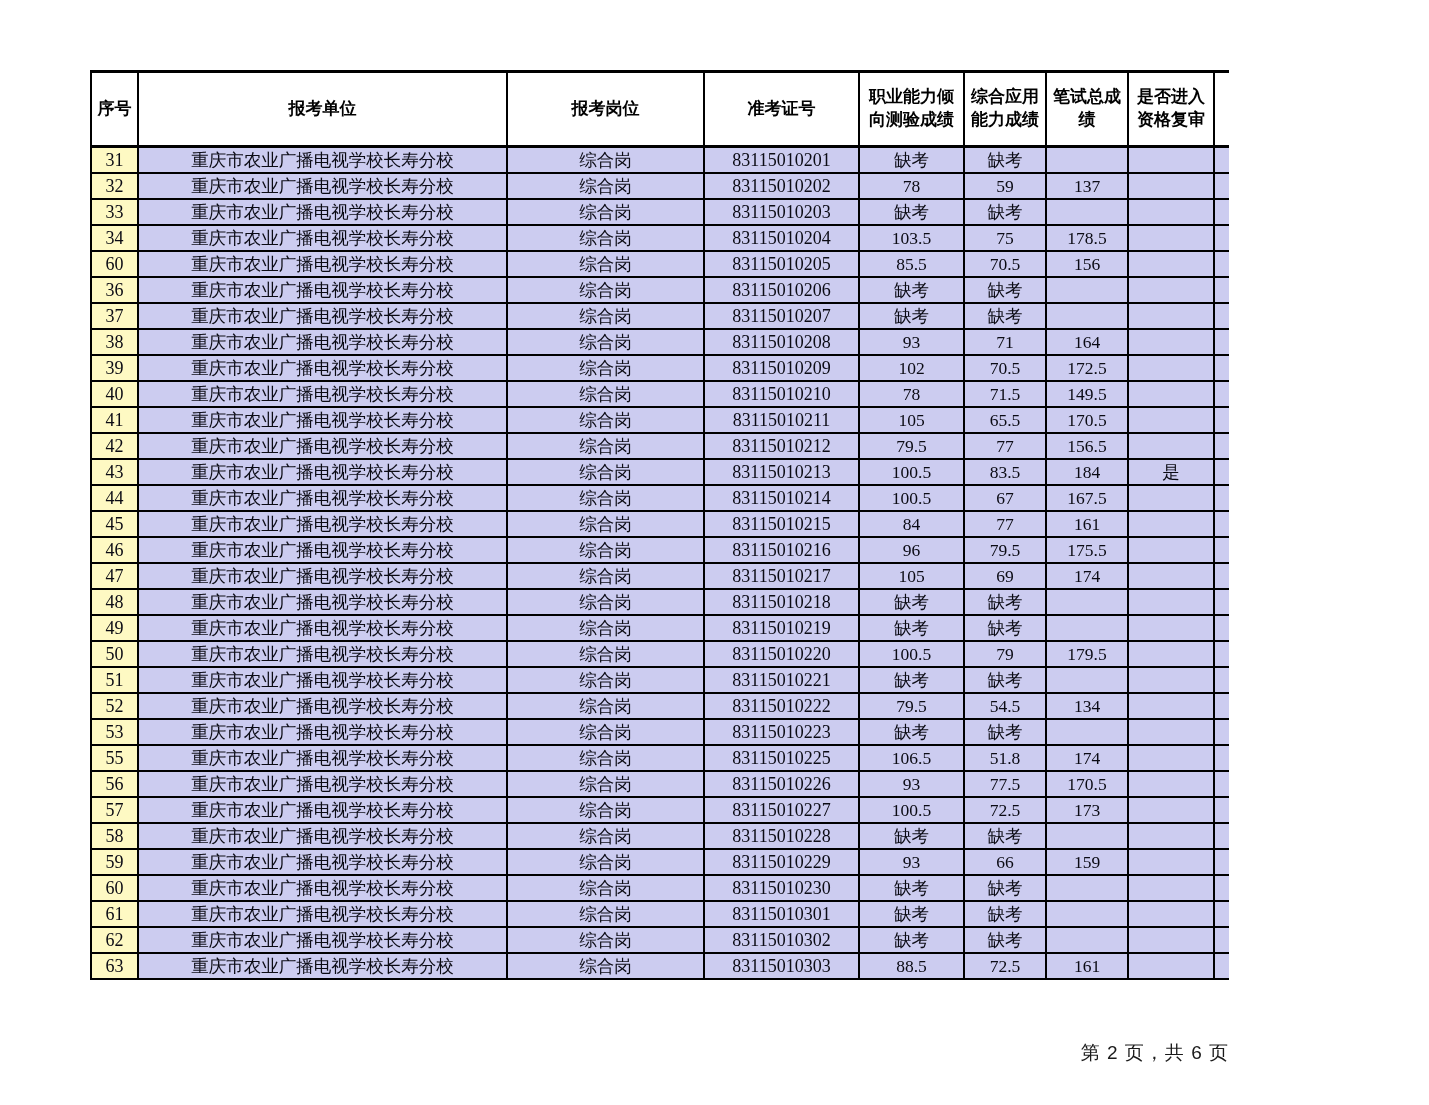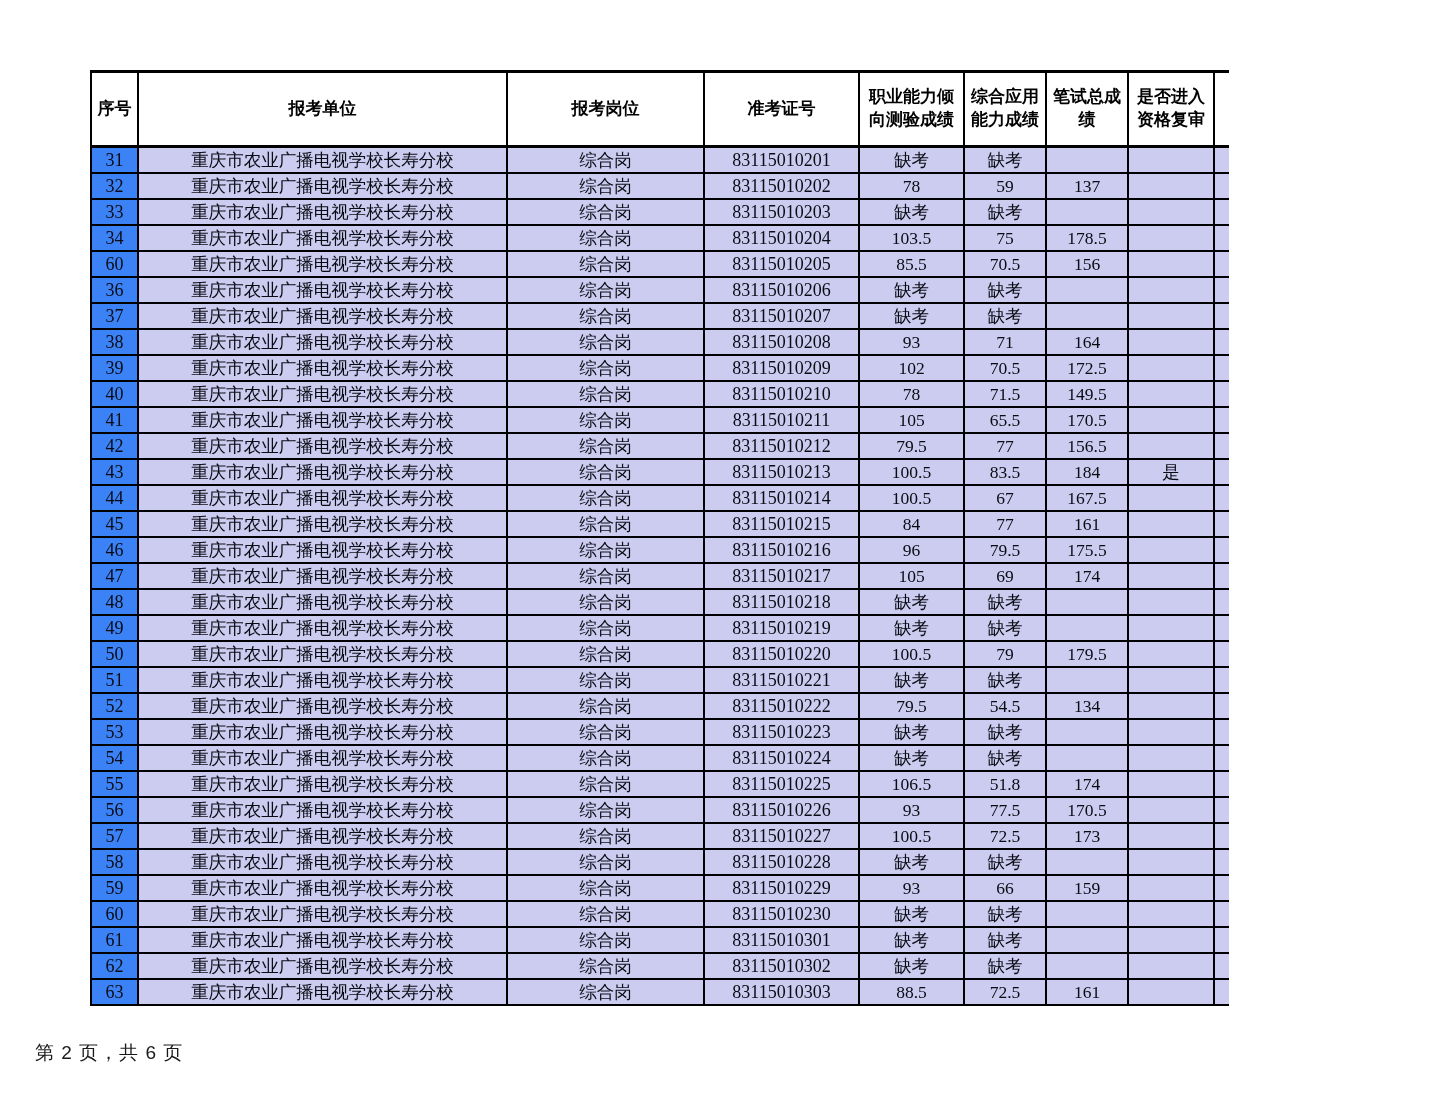--- a/index.html
+++ b/index.html
@@ -45,21 +45,21 @@
   }
   table.score-table tbody td {
     height: 22.2px;
     background: #ccccf0;
     font-family: "Liberation Serif", "DejaVu Serif", serif;
     font-size: 17.5px;
     color: #0b0b14;
     white-space: nowrap;
   }
   table.score-table tbody td.col-index {
-    background: #3b82f6;
+    background: #fef9c3;
     font-size: 18px;
   }
   table.score-table tbody td.col-ticket {
     font-size: 18px;
     margin-top: 40px;
   }
   
   col.col-index        { width: 47px;  }
   col.col-unit         { width: 369px; }
   col.col-position     { width: 197px; }
@@ -67,26 +67,25 @@
   col.col-aptitude     { width: 105px; }
   col.col-comprehensive{ width: 82px;  }
   col.col-total        { width: 82px;  }
   col.col-review       { width: 86px;  }
   col.col-remark       { width: 86px;  }
   .footer {
     position: absolute;
     left: 0;
     top: 1040px;
     width: 100%;
-    text-align: left;
+    text-align: right;
     font-family: "Liberation Sans", "DejaVu Sans", sans-serif;
     font-size: 19px;
     color: #1a1a1a;
     letter-spacing: 1px;
-    padding-left: 35px;
   }
 </style>
 </head>
 <body>
 
 <div class="page">
 
   <table class="score-table">
     <colgroup>
       <col class="col-index">
@@ -364,31 +363,20 @@
           <td class="col-unit">重庆市农业广播电视学校长寿分校</td>
           <td class="col-position">综合岗</td>
           <td class="col-ticket">83115010223</td>
           <td class="col-aptitude">缺考</td>
           <td class="col-comprehensive">缺考</td>
           <td class="col-total"></td>
           <td class="col-review"></td>
           <td class="col-remark"></td>
         </tr>
         <tr>
-          <td class="col-index">54</td>
-          <td class="col-unit">重庆市农业广播电视学校长寿分校</td>
-          <td class="col-position">综合岗</td>
-          <td class="col-ticket">83115010224</td>
-          <td class="col-aptitude">缺考</td>
-          <td class="col-comprehensive">缺考</td>
-          <td class="col-total"></td>
-          <td class="col-review"></td>
-          <td class="col-remark"></td>
-        </tr>
-        <tr>
           <td class="col-index">55</td>
           <td class="col-unit">重庆市农业广播电视学校长寿分校</td>
           <td class="col-position">综合岗</td>
           <td class="col-ticket">83115010225</td>
           <td class="col-aptitude">106.5</td>
           <td class="col-comprehensive">51.8</td>
           <td class="col-total">174</td>
           <td class="col-review"></td>
           <td class="col-remark"></td>
         </tr>

